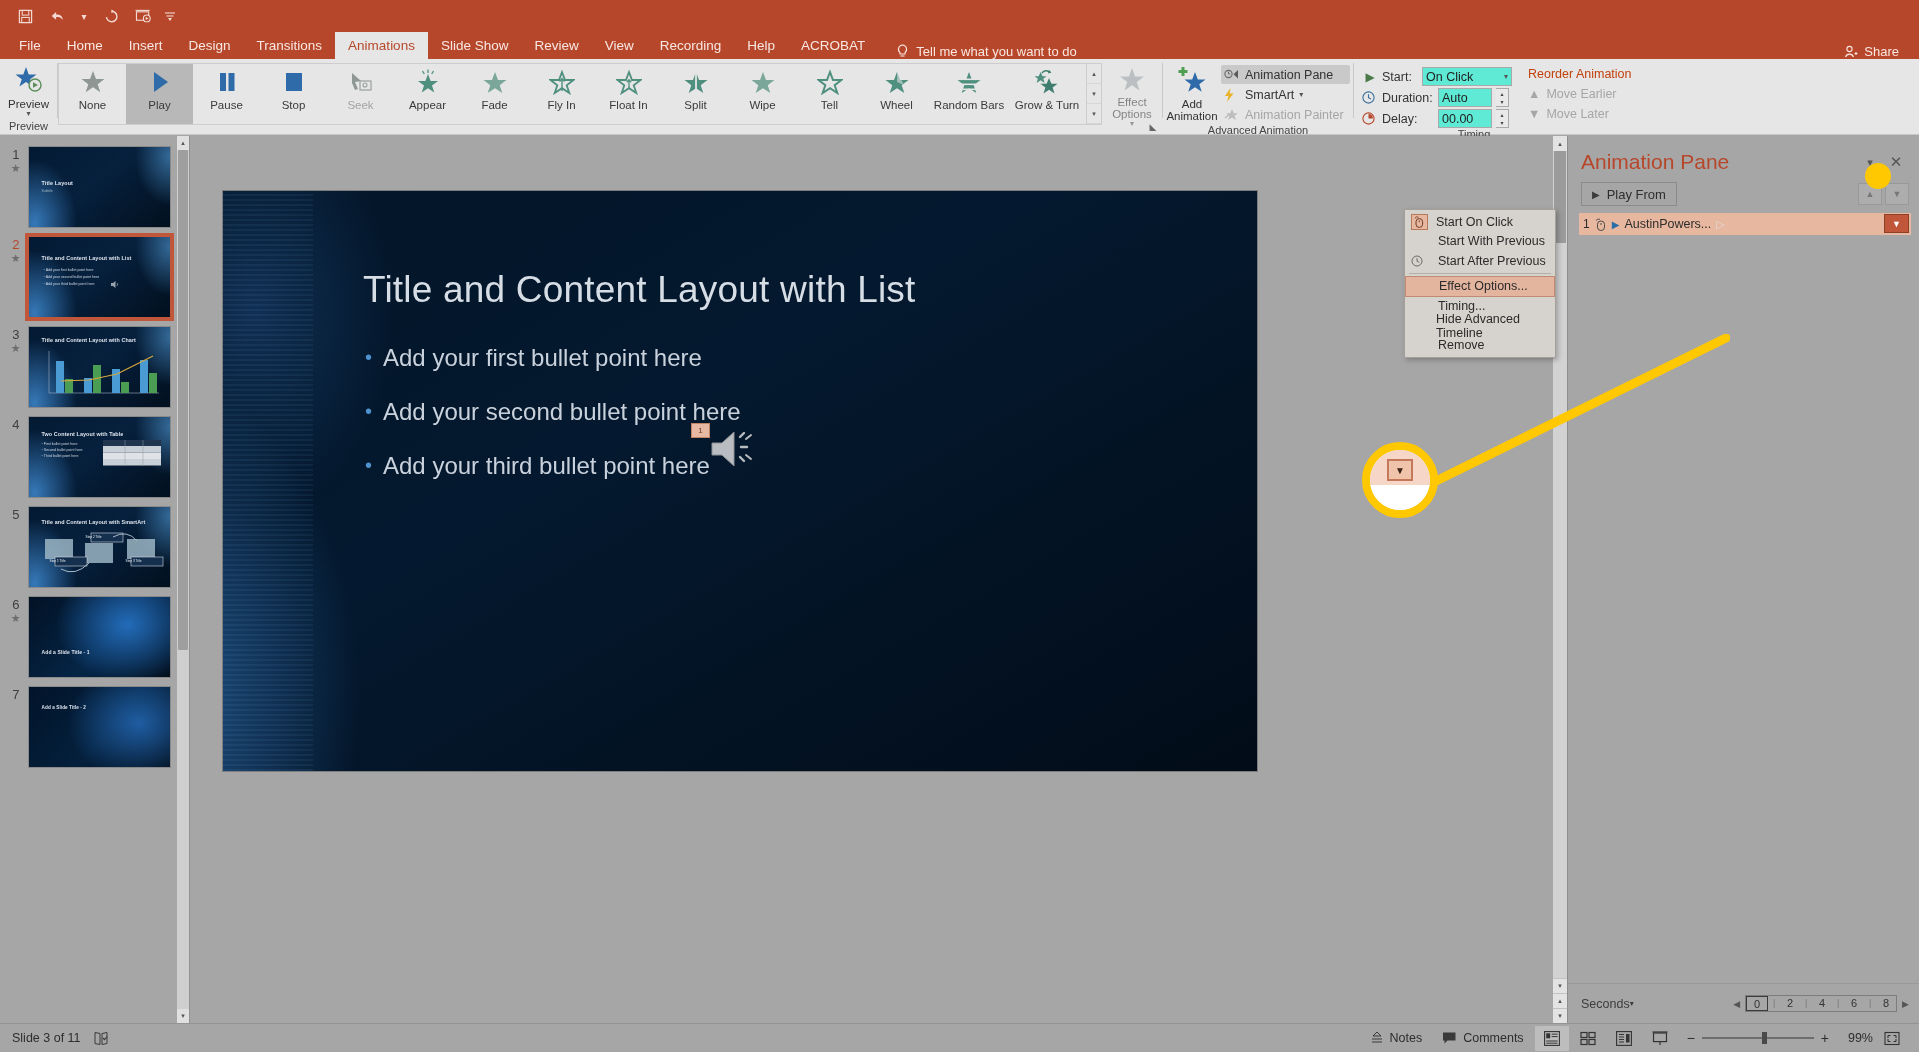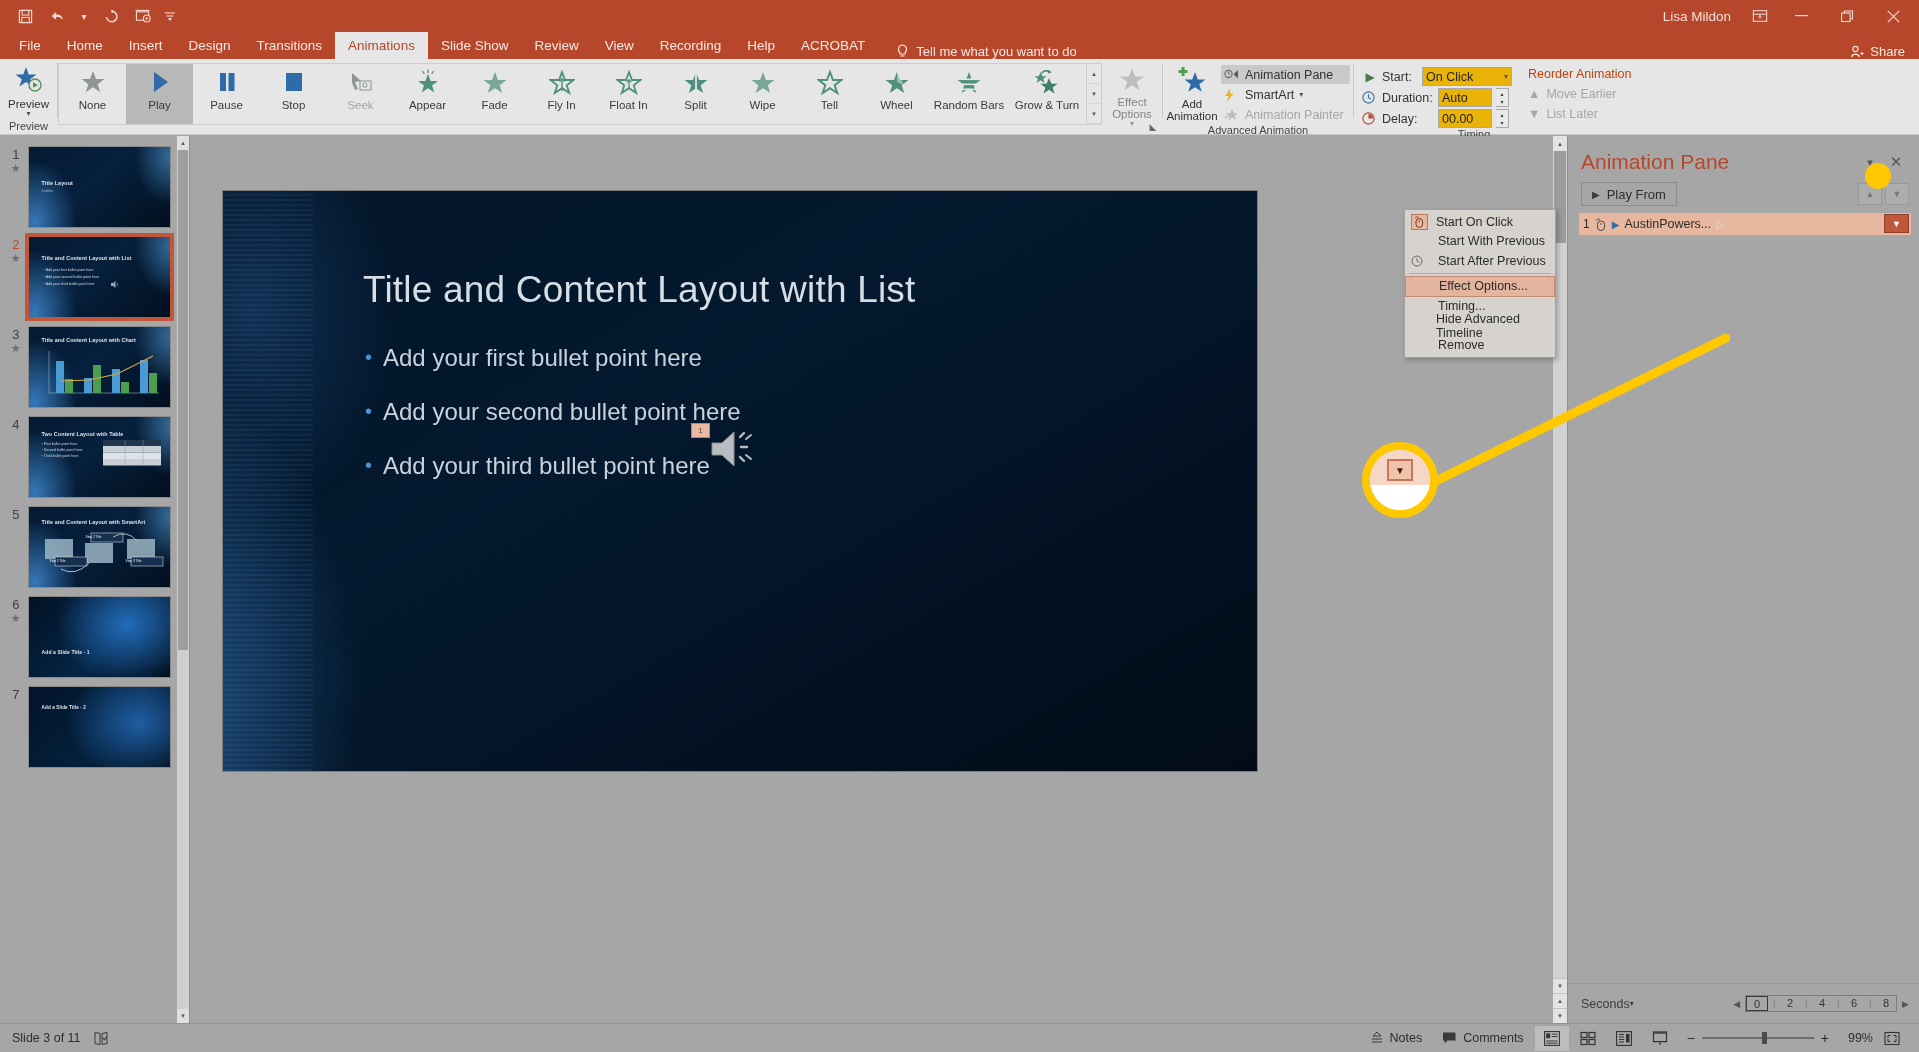--- a/index.html
+++ b/index.html
@@ -54,21 +54,21 @@
   .tab.active{
     background:#e6e6e6; color:#b7472a;
   }
   .tellme{
     display:flex; align-items:center; gap:7px; margin-left:18px;
     color:#fae6e1; font-size:13px; cursor:text;
   }
   .tellme .bulb{ font-size:14px; }
   .share-row{
     margin-left:auto; display:flex; align-items:center; gap:6px;
-    padding-right:14px; color:#fae6e1; font-size:13px; cursor:pointer;
+    padding-right:20px; color:#fae6e1; font-size:13px; cursor:pointer;
   }
 
   
   .ribbon{
     height:76px; background:#e6e6e6; position:relative;
     display:flex; align-items:stretch;
     border-bottom:1px solid #c6c6c6;
   }
   .rgroup{ display:flex; flex-direction:column; position:relative; }
   .rgroup-body{ flex:1; display:flex; align-items:flex-start; padding-top:3px; }
@@ -121,21 +121,21 @@
   .smallbtn.on{ background:#c9c9c9; }
   .smallbtn.disabled{ color:#a6a6a6; }
   .smallbtn .ic{ width:16px; text-align:center; font-size:12px; }
 
   
   .timing{ display:flex; flex-direction:column; gap:2px; padding:5px 6px 0 8px; }
   .trow{ display:flex; align-items:center; gap:4px; height:19px; }
   .trow .ic{ width:16px; text-align:center; font-size:12px; color:#4a7a4a; }
   .trow .tl{ font-size:12.5px; color:#333; width:58px; }
   .tinput{
-    height:19px; border:1px solid #a9a9a9; background:#eab308; font-size:12.5px;
+    height:19px; border:1px solid #a9a9a9; background:#5eead4; font-size:12.5px;
     padding:0 3px; display:flex; align-items:center; color:#222;
   }
   .tinput.w{ width:90px; justify-content:space-between; }
   .tinput.s{ width:54px; }
   .spin{ display:flex; flex-direction:column; width:13px; height:19px; border:1px solid #a9a9a9; border-left:none; }
   .spin div{ flex:1; display:flex; align-items:center; justify-content:center; font-size:6px; background:#e9e9e9; cursor:pointer; color:#444; }
   .reorder{ display:flex; flex-direction:column; padding:5px 8px 0 10px; gap:2px; }
   .reorder .rt{ font-size:12.5px; color:#c2410c; margin-bottom:2px; }
   .reorder .ritem{ display:flex; align-items:center; gap:6px; font-size:12.5px; color:#a6a6a6; height:18px; }
 
@@ -395,47 +395,20 @@
             <line x1="0.5" y1="1.5" x2="15.5" y2="1.5" stroke="#f3d9d2" stroke-width="1.2"></line>
             <circle cx="12.5" cy="10" r="3.6" fill="#b7472a" stroke="#f3d9d2" stroke-width="1.2"></circle>
             <path d="M11.3 8.2 L14.3 10 L11.3 11.8 Z" fill="#f3d9d2"></path>
           </svg>
       </div>
       <div class="qbtn small">
         <svg width="12" height="11" viewBox="0 0 12 11">
             <line x1="1" y1="2" x2="11" y2="2" stroke="#f3d9d2" stroke-width="1.1"></line>
             <line x1="2.5" y1="5" x2="9.5" y2="5" stroke="#f3d9d2" stroke-width="1.1"></line>
             <path d="M4 7 L8 7 L6 10 Z" fill="#f3d9d2"></path>
-          </svg>
-      </div>
-    </div>
-    <div class="tb-right">
-      <div class="user-name">Lisa Mildon</div>
-      <div class="tb-icon">
-        <svg width="16" height="14" viewBox="0 0 18 15">
-            <rect x="1.5" y="1.5" width="15" height="12" fill="none" stroke="#f0d5ce" stroke-width="1.2"></rect>
-            <line x1="1.5" y1="5.5" x2="16.5" y2="5.5" stroke="#f0d5ce" stroke-width="1.2"></line>
-            <path d="M9 10.5 L9 7 M7 8.7 L9 6.8 L11 8.7" stroke="#f0d5ce" stroke-width="1.1" fill="none"></path>
-          </svg>
-      </div>
-      <div class="win-btn">
-        <svg width="13" height="2" viewBox="0 0 13 2">
-            <rect width="13" height="1.2" fill="#f3ded9"></rect>
-          </svg>
-      </div>
-      <div class="win-btn">
-        <svg width="13" height="13" viewBox="0 0 13 13">
-            <rect x="0.6" y="3" width="8.5" height="8.5" fill="none" stroke="#f3ded9" stroke-width="1.1"></rect>
-            <path d="M3.4 3 L3.4 1 L11.5 1 L11.5 9 L9.5 9" fill="none" stroke="#f3ded9" stroke-width="1.1"></path>
-          </svg>
-      </div>
-      <div class="win-btn close">
-        <svg width="13" height="13" viewBox="0 0 13 13">
-            <line x1="0.8" y1="0.8" x2="12.2" y2="12.2" stroke="#f3ded9" stroke-width="1.2"></line>
-            <line x1="12.2" y1="0.8" x2="0.8" y2="12.2" stroke="#f3ded9" stroke-width="1.2"></line>
           </svg>
       </div>
     </div>
   </div>
 
   <div class="tabrow">
     <div class="tab">File</div>
     <div class="tab">Home</div>
     <div class="tab">Insert</div>
     <div class="tab">Design</div>
@@ -724,21 +697,21 @@
         </div>
 
         <div class="reorder">
           <div class="rt">Reorder Animation</div>
           <div class="ritem">
             <span>▲</span>
             <span>Move Earlier</span>
           </div>
           <div class="ritem">
             <span>▼</span>
-            <span>List Later</span>
+            <span>Move Later</span>
           </div>
         </div>
       </div>
       <div class="rgroup-label" style="width:240px">Timing</div>
     </div>
   </div>
 
   <div class="main">
 
     <div class="thumbpane">

